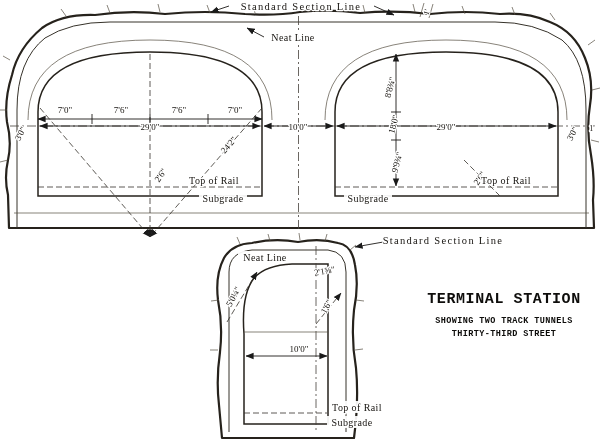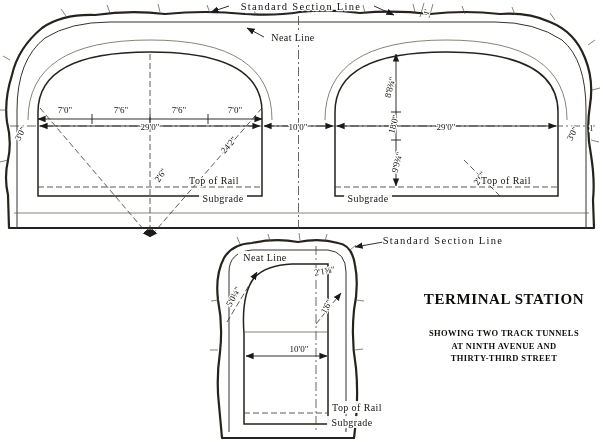--- a/index.html
+++ b/index.html
@@ -11,23 +11,23 @@
   .lbl{font-size:10px;text-anchor:middle;letter-spacing:0.4px;}
   .lblw{font-size:10.5px;text-anchor:middle;letter-spacing:1.3px;}
   .ink2{stroke:#26221c;stroke-width:2.2;fill:none;stroke-linejoin:round;}
   .ink1{stroke:#36322a;stroke-width:1;fill:none;}
   .thin{stroke:#544d41;stroke-width:0.7;fill:none;}
   .dash{stroke:#35312b;stroke-width:0.8;fill:none;stroke-dasharray:6 3;}
   .cdash{stroke:#45403a;stroke-width:0.8;fill:none;stroke-dasharray:9 3 2 3;}
   .dimline{stroke:#1c1a17;stroke-width:0.9;fill:none;}
   .opening{fill:#ffffff;stroke:#26221c;stroke-width:1.5;}
   .whitebox{fill:#ffffff;opacity:0.92;}
-  .title-block{position:absolute;left:416px;top:292px;width:176px;text-align:center;color:#0e0d0b;font-family:Liberation Serif, serif;}
+  .title-block{position:absolute;left:416px;top:292px;width:176px;text-align:center;color:#0e0d0b;font-family:Liberation Mono, monospace;}
   .tb-main{font-size:15px;font-weight:bold;letter-spacing:0.6px;line-height:1.05;}
-  .tb-sub{margin-top:19px;font-size:8.5px;font-weight:bold;letter-spacing:0.4px;line-height:1.5;}
+  .tb-sub{margin-top:7px;font-size:8.5px;font-weight:bold;letter-spacing:0.4px;line-height:1.5;}
 </style>
 </head>
 <body>
 
 <svg width="603" height="442" viewBox="0 0 603 442">
   <defs>
     <pattern id="stip" width="21" height="19" patternUnits="userSpaceOnUse">
       <rect width="21" height="19" fill="#eae6dd"></rect>
       <circle cx="2" cy="2.5" r="1.2" fill="#4e4338"></circle>
       <circle cx="8" cy="1.5" r="0.7" fill="#5a5045"></circle>
@@ -162,16 +162,15 @@
       <rect class="whitebox" x="238" y="251" width="54" height="12"></rect>
       <text class="lbl" x="265" y="260.5">Neat Line</text>
     </g>
   </g>
 </svg>
 
 <div class="title-block">
   <div class="tb-main">TERMINAL STATION</div>
   <div class="tb-sub">
     <div>SHOWING TWO TRACK TUNNELS</div>
-    <div>AT NINTH AVENUE AND</div>
     <div>THIRTY-THIRD STREET</div>
   </div>
 </div>
 
 </body></html>

